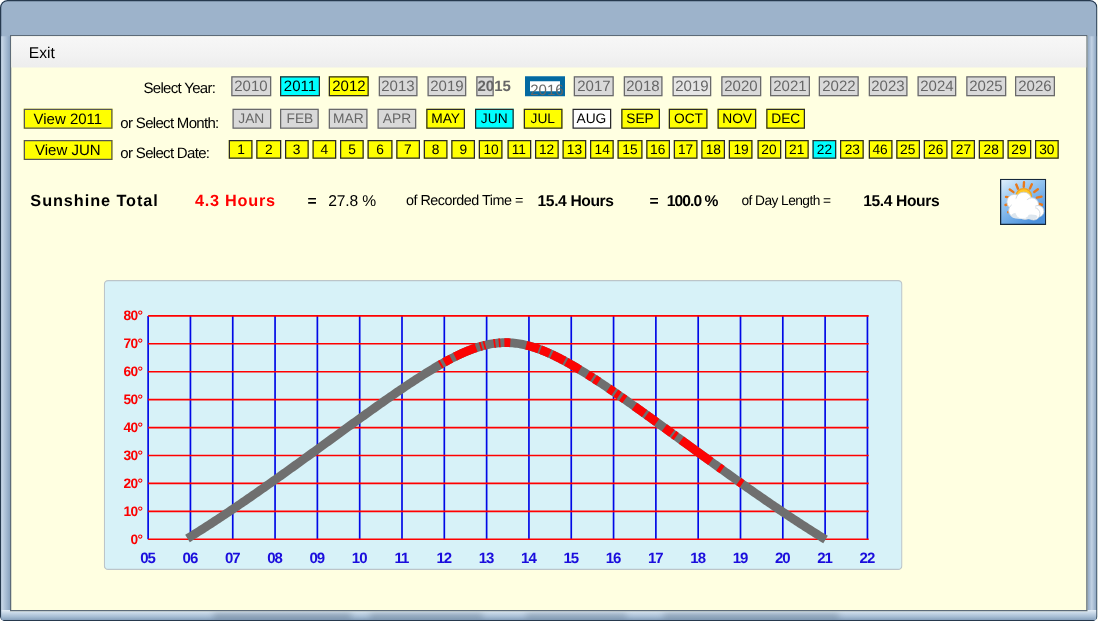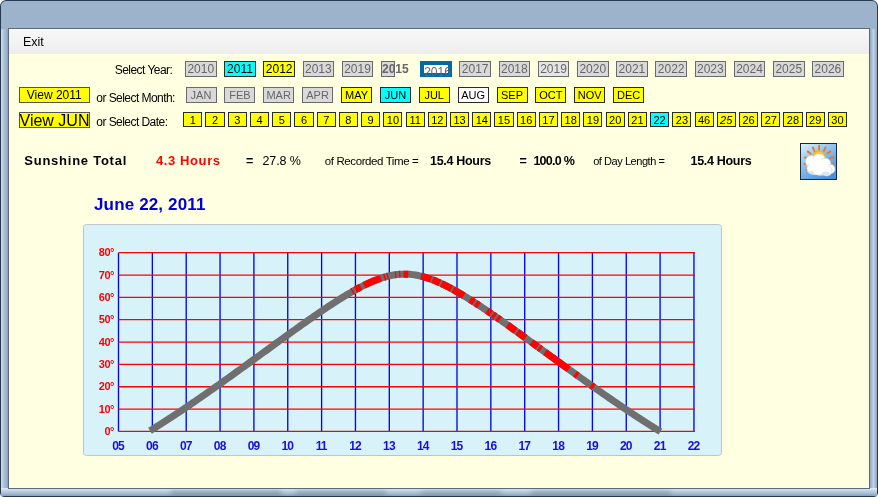--- a/index.html
+++ b/index.html
@@ -24,21 +24,21 @@
   <div style="position:absolute;left:8px;top:28px;width:862px;height:461px;border:1px solid #5d6b79;background:#ffffe1"></div>
 
   <div style="position:absolute;left:9px;top:29px;width:860px;height:25px;background:linear-gradient(180deg,#f7f7f7,#f2f2f2 60%,#ededed)"></div>
   <div style="position:absolute;left:23px;top:35px;font-size:12.5px;color:#000">Exit</div>
 
   <div class="lab" style="left:114.8px;top:63.4px">Select Year:</div>
   <div class="lab" style="left:96.3px;top:90.6px">or Select Month:</div>
   <div class="lab" style="left:96.3px;top:115.1px">or Select Date:</div>
 
   <div class="b" style="left:18.5px;top:87px;width:71.5px;height:16px;background:#ffff00;border:1px solid #555;font-size:12px;line-height:15px">View 2011</div>
-  <div class="b" style="left:18.5px;top:112px;width:71.5px;height:16px;background:#ffff00;border:1px solid #555;font-size:16px;line-height:15px">View JUN</div>
+  <div class="b" style="left:18.5px;top:112px;width:71.5px;height:16px;background:#ffff00;border:1px solid #555;font-size:12px;line-height:15px">View JUN</div>
 <div class="b" style="left:185.0px;top:61px;width:31.5px;height:16px;font-size:12px;line-height:15px;background:#d9d9d9;border:1px solid #6a6a6a;color:#666;">2010</div>
 <div class="b" style="left:224.2px;top:61px;width:31.5px;height:16px;font-size:12px;line-height:15px;background:#00ffff;border:1px solid #2a2a2a;color:#000;">2011</div>
 <div class="b" style="left:263.4px;top:61px;width:31.5px;height:16px;font-size:12px;line-height:15px;background:#ffff00;border:1px solid #2a2a2a;color:#000;">2012</div>
 <div class="b" style="left:302.6px;top:61px;width:31.5px;height:16px;font-size:12px;line-height:15px;background:#d9d9d9;border:1px solid #6a6a6a;color:#666;">2013</div>
 <div class="b" style="left:341.8px;top:61px;width:31.5px;height:16px;font-size:12px;line-height:15px;background:#d9d9d9;border:1px solid #6a6a6a;color:#666;">2019</div>
 <div class="b" style="left:381.0px;top:61px;width:14px;height:16px;font-size:12px;line-height:15px;background:#d9d9d9;border:1px solid #6a6a6a;color:#666;font-weight:bold;">2015</div>
 <div class="b" style="left:420.2px;top:61px;width:31.5px;height:16px;font-size:12px;line-height:15px;background:#ffffff;border:4px solid #0369a1;color:#666;">2016</div>
 <div class="b" style="left:459.4px;top:61px;width:31.5px;height:16px;font-size:12px;line-height:15px;background:#d9d9d9;border:1px solid #6a6a6a;color:#666;">2017</div>
 <div class="b" style="left:498.6px;top:61px;width:31.5px;height:16px;font-size:12px;line-height:15px;background:#d9d9d9;border:1px solid #6a6a6a;color:#666;">2018</div>
 <div class="b" style="left:537.8px;top:61px;width:31.5px;height:16px;font-size:12px;line-height:15px;background:#e5e5e5;border:1px solid #6a6a6a;color:#666;">2019</div>
@@ -78,21 +78,21 @@
 <div class="b" style="left:494.4px;top:112px;width:19.2px;height:15px;font-size:11px;line-height:14px;background:#ffff00;border:1px solid #2a2a2a;color:#000;">15</div>
 <div class="b" style="left:516.6px;top:112px;width:19.2px;height:15px;font-size:11px;line-height:14px;background:#ffff00;border:1px solid #2a2a2a;color:#000;">16</div>
 <div class="b" style="left:538.9px;top:112px;width:19.2px;height:15px;font-size:11px;line-height:14px;background:#ffff00;border:1px solid #2a2a2a;color:#000;">17</div>
 <div class="b" style="left:561.1px;top:112px;width:19.2px;height:15px;font-size:11px;line-height:14px;background:#ffff00;border:1px solid #2a2a2a;color:#000;">18</div>
 <div class="b" style="left:583.3px;top:112px;width:19.2px;height:15px;font-size:11px;line-height:14px;background:#ffff00;border:1px solid #2a2a2a;color:#000;">19</div>
 <div class="b" style="left:605.6px;top:112px;width:19.2px;height:15px;font-size:11px;line-height:14px;background:#ffff00;border:1px solid #2a2a2a;color:#000;">20</div>
 <div class="b" style="left:627.8px;top:112px;width:19.2px;height:15px;font-size:11px;line-height:14px;background:#ffff00;border:1px solid #2a2a2a;color:#000;">21</div>
 <div class="b" style="left:650.0px;top:112px;width:19.2px;height:15px;font-size:11px;line-height:14px;background:#00ffff;border:1px solid #2a2a2a;color:#000;">22</div>
 <div class="b" style="left:672.3px;top:112px;width:19.2px;height:15px;font-size:11px;line-height:14px;background:#ffff00;border:1px solid #2a2a2a;color:#000;">23</div>
 <div class="b" style="left:694.5px;top:112px;width:19.2px;height:15px;font-size:11px;line-height:14px;background:#ffff00;border:1px solid #2a2a2a;color:#000;">46</div>
-<div class="b" style="left:716.7px;top:112px;width:19px;height:15px;font-size:11px;line-height:14px;background:#ffff00;border:1px solid #2a2a2a;color:#000;font-style:italic;">25</div>
+<div class="b" style="left:716.7px;top:112px;width:19px;height:15px;font-size:11px;line-height:14px;background:#ffff00;border:1px solid #2a2a2a;color:#000;">25</div>
 <div class="b" style="left:739.0px;top:112px;width:19.2px;height:15px;font-size:11px;line-height:14px;background:#ffff00;border:1px solid #2a2a2a;color:#000;">26</div>
 <div class="b" style="left:761.2px;top:112px;width:19.2px;height:15px;font-size:11px;line-height:14px;background:#ffff00;border:1px solid #2a2a2a;color:#000;">27</div>
 <div class="b" style="left:783.4px;top:112px;width:19.2px;height:15px;font-size:11px;line-height:14px;background:#ffff00;border:1px solid #2a2a2a;color:#000;text-align:center;">28</div>
 <div class="b" style="left:805.6px;top:112px;width:19.2px;height:15px;font-size:11px;line-height:14px;background:#ffff00;border:1px solid #2a2a2a;color:#000;">29</div>
 <div class="b" style="left:827.9px;top:112px;width:19.2px;height:15px;font-size:11px;line-height:14px;background:#ffff00;border:1px solid #2a2a2a;color:#000;">30</div>
 
   <div class="t" style="left:24.3px;top:153px;font-weight:bold;font-size:13px;letter-spacing:0.75px">Sunshine Total</div>
   <div class="t" style="left:156px;top:153px;font-weight:bold;font-size:13px;letter-spacing:0.6px;color:#ff0000">4.3 Hours</div>
   <div class="t" style="left:246px;top:154px;font-weight:bold;font-size:12.5px">=</div>
   <div class="t" style="left:262.5px;top:154px;font-weight:normal;font-size:12.5px;letter-spacing:-0.1px">27.8 %</div>
@@ -138,21 +138,20 @@
         <ellipse cx="16" cy="29.5" rx="7" ry="2.6"></ellipse>
         <ellipse cx="25" cy="30.5" rx="5" ry="2"></ellipse>
       </g>
 <g fill="#ffffff">
         <circle cx="15.5" cy="21.5" r="6.2"></circle>
         <circle cx="22.5" cy="22.5" r="5.8"></circle>
         <circle cx="18" cy="26" r="5.8"></circle>
       </g>
 
   </svg>
-    <div class="t" style="left:94px;top:195px;font-weight:bold;font-size:17px;letter-spacing:0.15px;color:#0000d8">June 22, 2011</div>
 <svg width="639" height="232" viewBox="0 0 639 232" style="position:absolute;left:83px;top:224px">
 <rect x="0.5" y="0.5" width="638" height="231" rx="3" fill="#d7f2f8" stroke="#bcc5c9"></rect>
 <line x1="35.50" y1="28.70" x2="35.50" y2="207.42" stroke="#0008e6" stroke-width="1.35"></line>
 <line x1="69.35" y1="28.70" x2="69.35" y2="207.42" stroke="#0008e6" stroke-width="1.35"></line>
 <line x1="103.20" y1="28.70" x2="103.20" y2="207.42" stroke="#0008e6" stroke-width="1.35"></line>
 <line x1="137.05" y1="28.70" x2="137.05" y2="207.42" stroke="#0008e6" stroke-width="1.35"></line>
 <line x1="170.90" y1="28.70" x2="170.90" y2="207.42" stroke="#0008e6" stroke-width="1.35"></line>
 <line x1="204.75" y1="28.70" x2="204.75" y2="207.42" stroke="#0008e6" stroke-width="1.35"></line>
 <line x1="238.60" y1="28.70" x2="238.60" y2="207.42" stroke="#0008e6" stroke-width="1.35"></line>
 <line x1="272.45" y1="28.70" x2="272.45" y2="207.42" stroke="#0008e6" stroke-width="1.35"></line>

